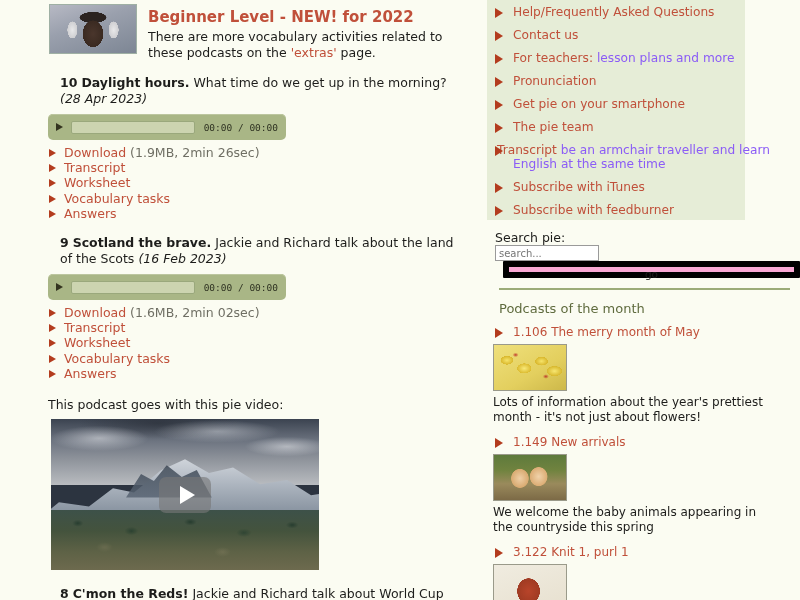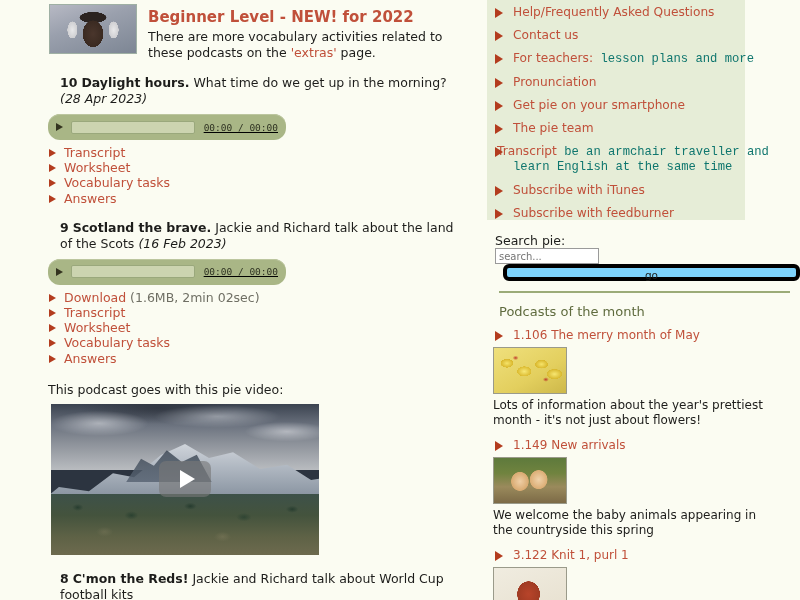--- a/index.html
+++ b/index.html
@@ -68,25 +68,24 @@
   .pod-num { font-weight: bold; }
   .pod-name { font-weight: bold; }
   .pod-date { font-style: italic; }
   .pod-desc-i { font-style: normal; }
 
   
   .player {
     margin: 7px 0 5px 4px;
     width: 238px; height: 26px;
     background: #a9b686;
-    border-radius: 12px;
+    border-radius: 5px;
     display: flex; align-items: center;
     padding: 0 8px;
     box-shadow: inset 0 1px 0 #bcc69f;
-    text-decoration: underline;
   }
   .player .play-btn {
     width: 13px; height: 13px;
     display: flex; align-items: center; justify-content: center;
     color: #2d2d22; font-size: 11px; line-height: 1;
     cursor: pointer;
   }
   .player .play-tri {
     width: 0; height: 0;
     border-left: 7px solid #33331f;
@@ -199,44 +198,44 @@
     font-size: 12.2px; line-height: 14px; color: #c0503a;
     margin-bottom: 9px; padding-right: 16px;
   }
   ul.sidelist li .tri {
     position: absolute; left: 2px; top: 3px;
     width: 0; height: 0;
     border-left: 8px solid #b33c1e;
     border-top: 5px solid transparent;
     border-bottom: 5px solid transparent;
   }
-  ul.sidelist li .after { color: #0f766e; font-family: Liberation Mono, monospace; }
+  ul.sidelist li .after { color: #8b5cf6; }
   li.wrap-item { padding-left: 20px; text-indent: -16px; margin-left: 0; line-height: 15px; }
 
   .search-row {
     display: flex; 
     margin: 13px 0 0 2px;
     font-size: 12.5px; color: #1d1d1b; flex-direction: column;
   }
   .search-row .lbl { margin-right: 6px; }
   .search-row input.search-input {
     width: 104px; height: 16px;
     font-size: 10px; color: #8d8d8d;
     font-family: "DejaVu Sans", "Liberation Sans", sans-serif;
     border: 1px solid #9a9a9a; background: #ffffff;
     padding: 0 3px;
   }
   .search-row button.go-btn {
     margin-left: 8px;
     height: 17px; min-width: 24px;
     font-size: 10.5px; color: #1d1d1b;
     font-family: "DejaVu Sans", "Liberation Sans", sans-serif;
-    background: #7dd3fc;
-    border: 4px solid #000000;
-    border-radius: 6px;
+    background: #f9a8d4;
+    border: 6px solid #000000;
+    border-radius: 1px;
     cursor: pointer;
   }
 
   .hr-green {
     height: 0; border-top: 2px solid #9bab78;
     margin: 10px 10px 0 6px;
   }
 
   .pm-title {
     font-size: 13px; color: #5f6b3e; font-weight: normal;
@@ -312,20 +311,21 @@
 
       <div class="player">
         <span class="play-btn">
             <span class="play-tri"></span>
           </span>
         <span class="seek"></span>
         <span class="time">00:00 / 00:00</span>
       </div>
 
       <ul class="linklist">
+        <li><span class="tri"></span><span class="lnk">Download</span><span class="meta"> (1.9MB, 2min 26sec)</span></li>
         <li><span class="tri"></span><span class="lnk">Transcript</span><span class="meta"></span></li>
         <li><span class="tri"></span><span class="lnk">Worksheet</span><span class="meta"></span></li>
         <li><span class="tri"></span><span class="lnk">Vocabulary tasks</span><span class="meta"></span></li>
         <li><span class="tri"></span><span class="lnk">Answers</span><span class="meta"></span></li>
       </ul>
     </div>
 
     <div class="podcast">
       <div class="pod-head"><span class="pod-num">9</span>
         <span class="pod-name">Scotland the brave.</span>

